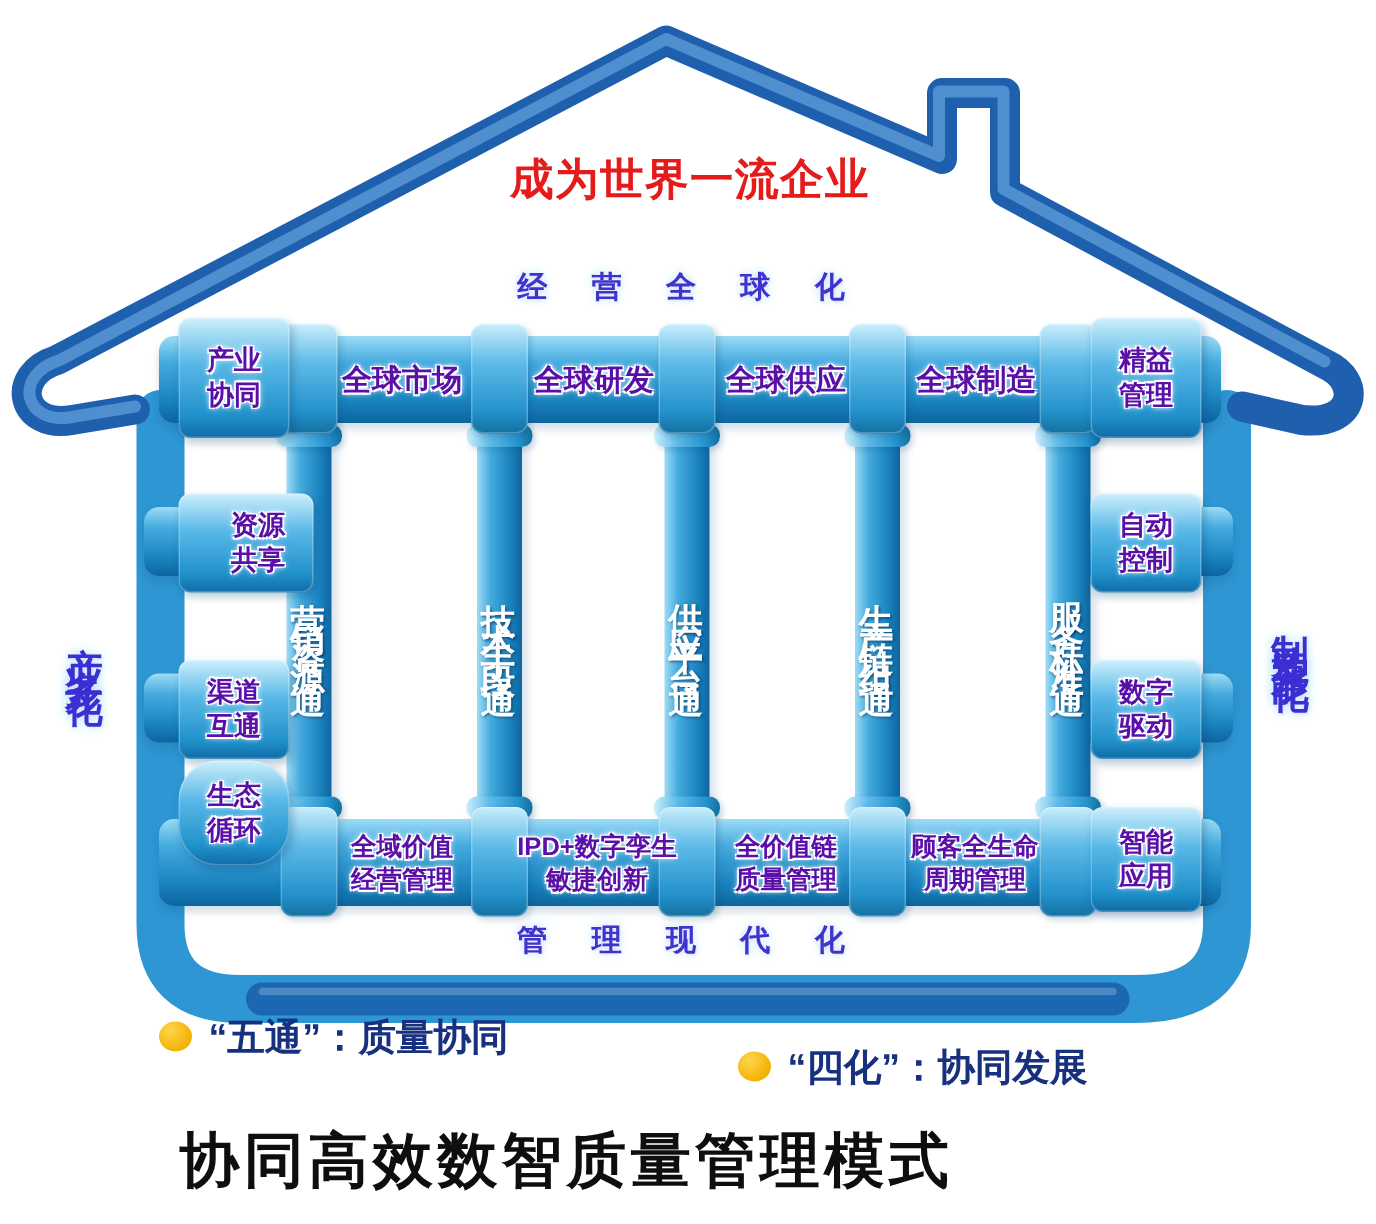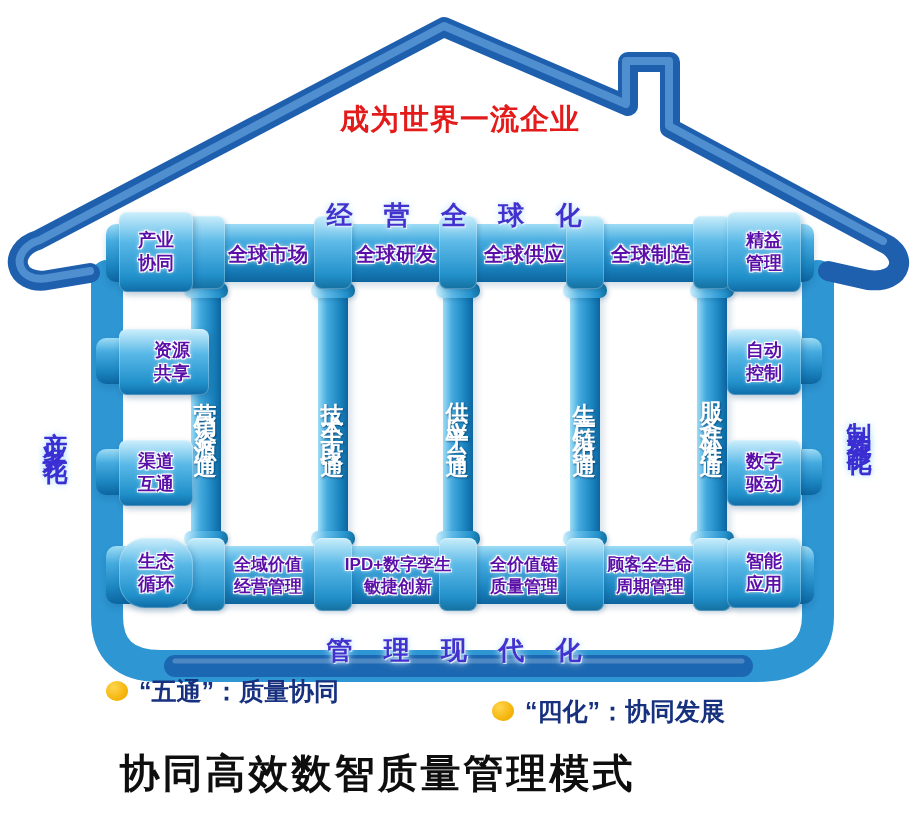--- a/index.html
+++ b/index.html
@@ -41,22 +41,22 @@
   .h-label{display:flex;align-items:center;justify-content:center;font-size:20px;line-height:1.1;}
   .b-label{display:flex;align-items:center;justify-content:center;font-size:17px;line-height:1.3;}
   .jb-label{font-size:18px;line-height:1.28;}
   .vcol-label{
     writing-mode:vertical-rl;text-orientation:upright;
     color:#ffffff;font-weight:700;font-size:23px;letter-spacing:13px;
     text-shadow:1px 1px 2px rgba(0,45,90,.6);
     display:flex;align-items:center;justify-content:center;
   }
   .banner{
-    color:#4331cd;font-weight:800;font-size:26px;letter-spacing:12px;text-align:center;
-    text-shadow:0 0 4px #d6ecfb,0 0 8px #cfe9fa,1px 1px 0 #eef8ff;white-space:nowrap;margin-top:20px;
+    color:#4331cd;font-weight:800;font-size:20px;letter-spacing:12px;text-align:center;
+    text-shadow:0 0 4px #d6ecfb,0 0 8px #cfe9fa,1px 1px 0 #eef8ff;white-space:nowrap;
   }
   .side-banner{
     writing-mode:vertical-rl;text-orientation:upright;
     color:#3b2ed2;font-weight:800;font-size:25px;letter-spacing:7px;
     text-shadow:0 0 6px #c8e7fb,0 0 10px #d7eefc,1px 1px 0 #eaf6ff;
     display:flex;align-items:center;justify-content:center;
   }
   .vision{
     color:#e31b1b;font-weight:800;font-size:29px;letter-spacing:1px;text-align:center;white-space:nowrap;
   }
@@ -135,21 +135,21 @@
 互通</span>
   </div>
   <div class="abs joint-box" style="left:727px;top:329px;width:74px;height:66px;">
     <span class="ptext jb-label">自动
 控制</span>
   </div>
   <div class="abs joint-box" style="left:727px;top:440px;width:74px;height:66px;">
     <span class="ptext jb-label">数字
 驱动</span>
   </div>
-  <div class="abs joint-box" style="left:119px;top:538px;width:74px;height:70px;border-radius:26px;">
+  <div class="abs joint-box" style="left:119px;top:507px;width:74px;height:70px;border-radius:26px;">
     <span class="ptext jb-label">生态
 循环</span>
   </div>
   <div class="abs joint-box" style="left:727px;top:538px;width:74px;height:70px;">
     <span class="ptext jb-label">智能
 应用</span>
   </div>
 
   <div class="abs ptext h-label" style="left:216px;top:237px;width:104px;height:34px;">全球市场</div>
   <div class="abs ptext h-label" style="left:344px;top:237px;width:104px;height:34px;">全球研发</div>

